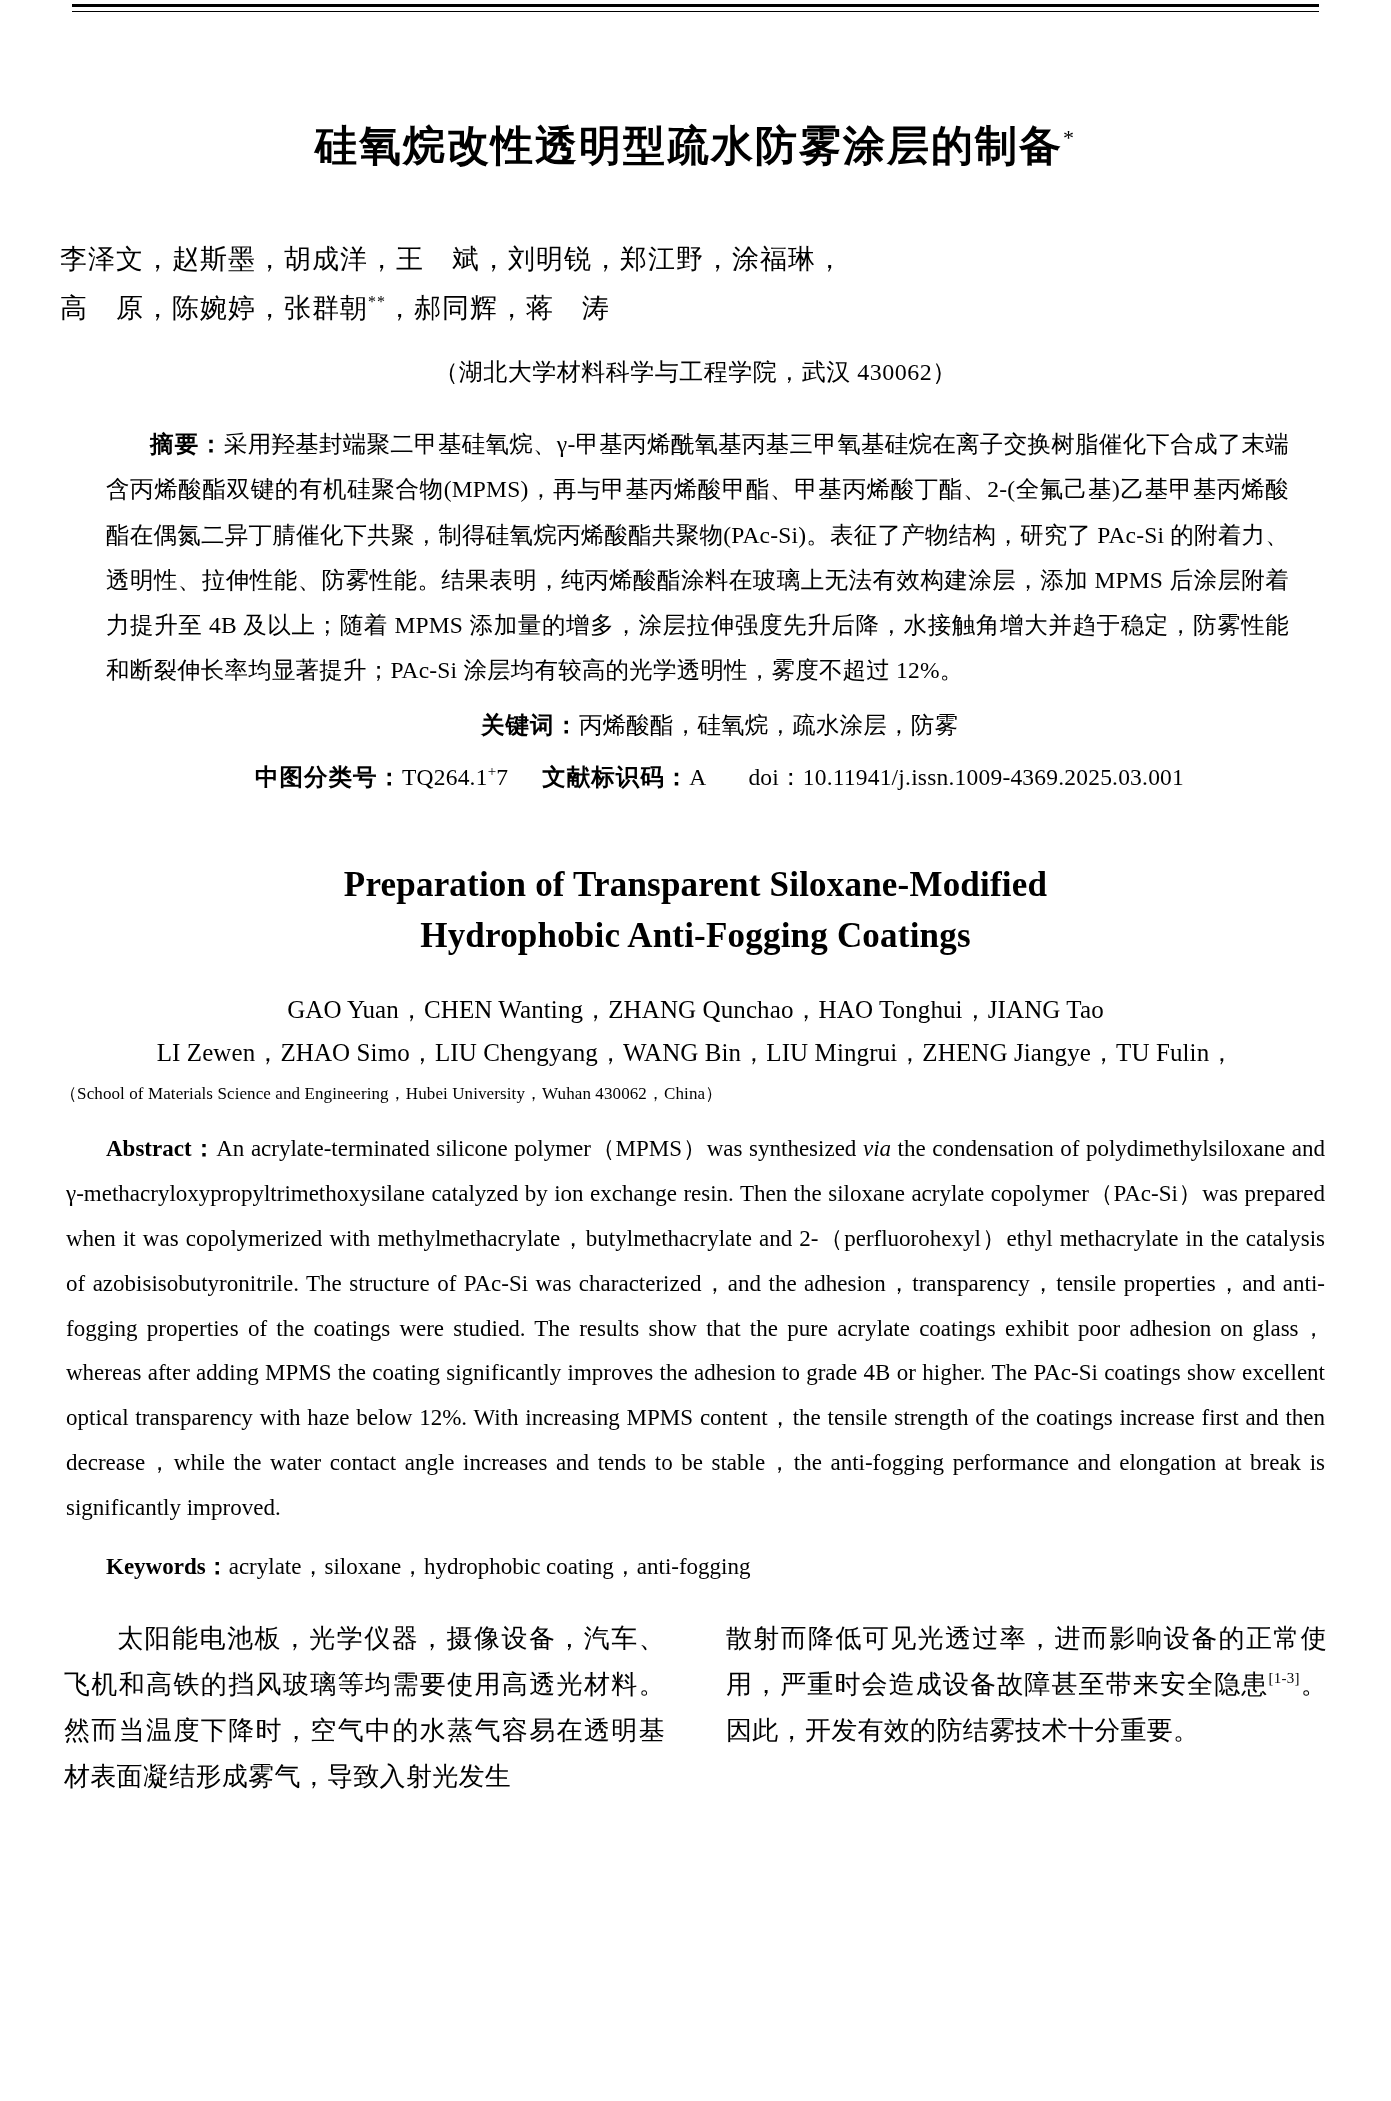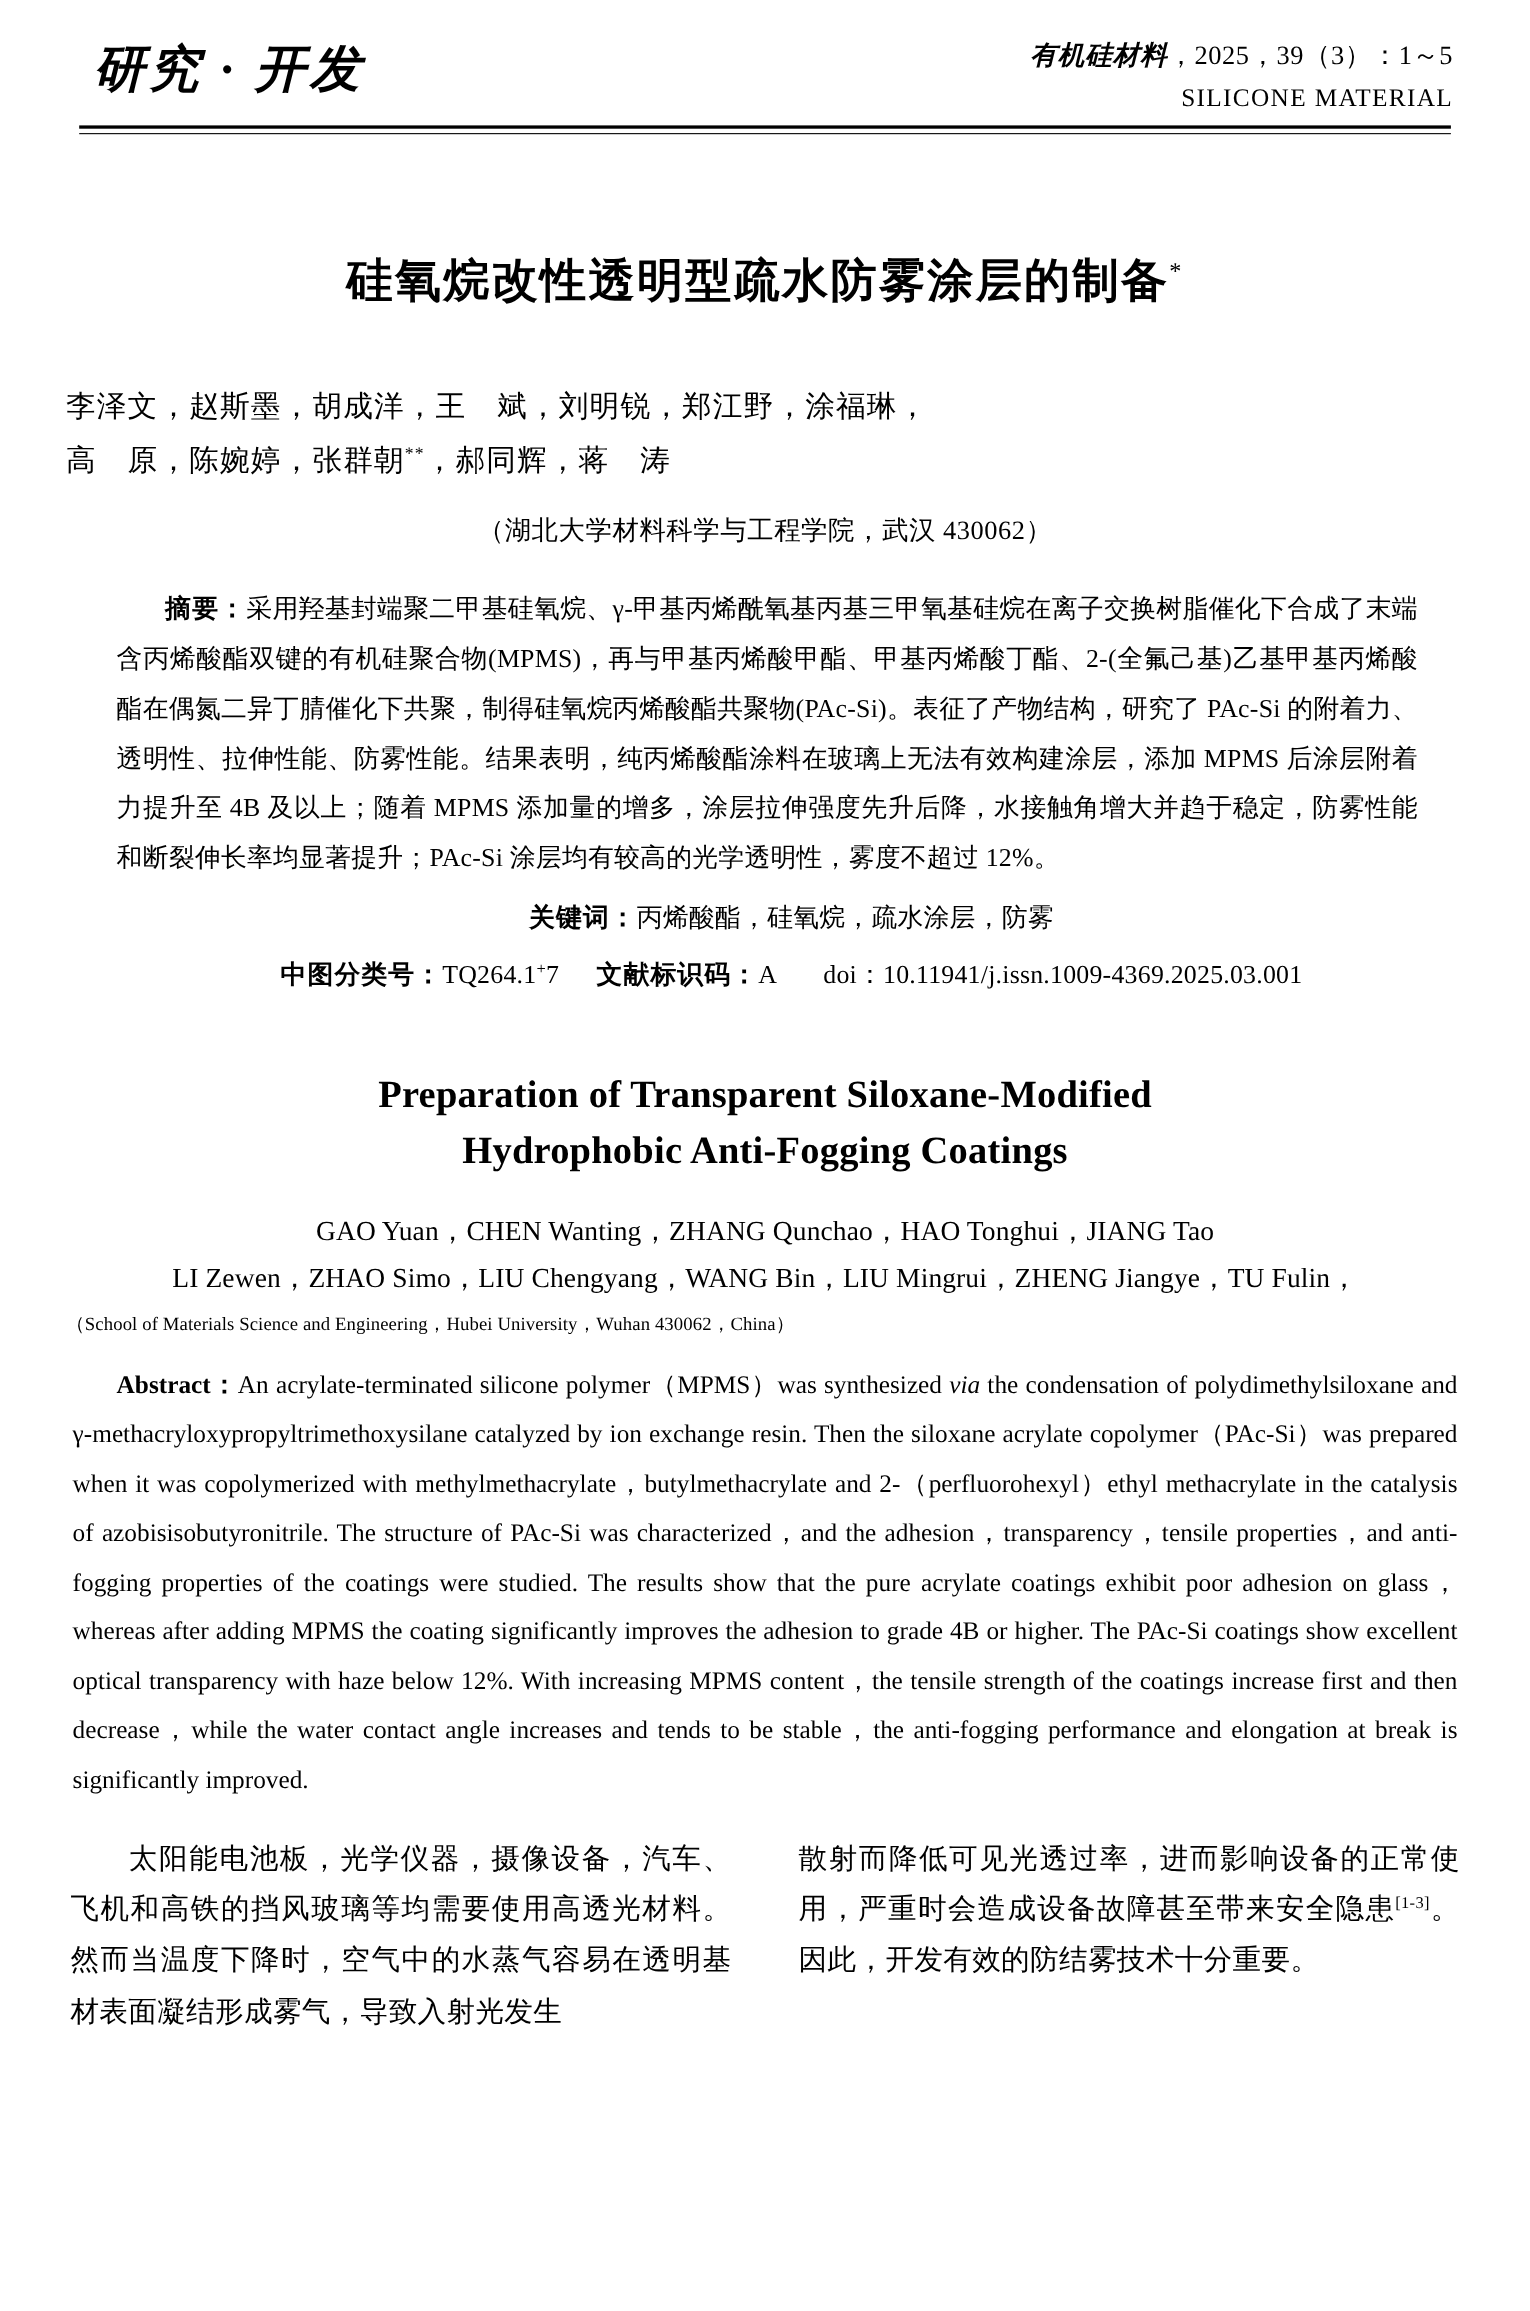--- a/index.html
+++ b/index.html
@@ -216,27 +216,20 @@
     padding-left: 44px;
     letter-spacing: 0.2px;
   }
   .footnotes div { white-space: nowrap; }
 </style>
 </head>
 <body>
 
 <div class="page">
 
-  <div class="masthead">
-    <div class="masthead-left">研究 · 开发</div>
-    <div class="masthead-right">
-      <div class="journal-ref"><span class="cn-name">有机硅材料</span><span>，2025，39（3）：1～5</span></div>
-      <div class="journal-en">SILICONE MATERIAL</div>
-    </div>
-  </div>
   <div class="rule-double"></div>
 
   <div class="cn-title"><span>硅氧烷改性透明型疏水防雾涂层的制备</span><sup>*</sup></div>
 
   <div class="cn-authors">
     <div>李泽文，赵斯墨，胡成洋，王　斌，刘明锐，郑江野，涂福琳，</div>
     <div><span>高　原，陈婉婷，张群朝</span><sup>**</sup><span>，郝同辉，蒋　涛</span></div>
   </div>
 
   <div class="cn-affil">（湖北大学材料科学与工程学院，武汉 430062）</div>
@@ -253,20 +246,21 @@
   </div>
 
   <div class="en-authors">
     <div>GAO Yuan，CHEN Wanting，ZHANG Qunchao，HAO Tonghui，JIANG Tao</div>
     <div>LI Zewen，ZHAO Simo，LIU Chengyang，WANG Bin，LIU Mingrui，ZHENG Jiangye，TU Fulin，</div>
   </div>
   <div class="en-affil">（School of Materials Science and Engineering，Hubei University，Wuhan 430062，China）</div>
 
   <div class="en-abstract"><span class="indent"></span><span class="lead">Abstract：</span><span>An acrylate-terminated silicone polymer（MPMS）was synthesized </span><i>via</i><span> the condensation of polydimethylsiloxane and γ-methacryloxypropyltrimethoxysilane catalyzed by ion exchange resin. Then the siloxane acrylate copolymer（PAc-Si）was prepared when it was copolymerized with methylmethacrylate，butylmethacrylate and 2-（perfluorohexyl）ethyl methacrylate in the catalysis of azobisisobutyronitrile. The structure of PAc-Si was characterized，and the adhesion，transparency，tensile properties，and anti-fogging properties of the coatings were studied. The results show that the pure acrylate coatings exhibit poor adhesion on glass，whereas after adding MPMS the coating significantly improves the adhesion to grade 4B or higher. The PAc-Si coatings show excellent optical transparency with haze below 12%. With increasing MPMS content，the tensile strength of the coatings increase first and then decrease，while the water contact angle increases and tends to be stable，the anti-fogging performance and elongation at break is significantly improved.</span></div>
 
+  <div class="en-kw"><span class="indent"></span><span class="lead">Keywords：</span><span>acrylate，siloxane，hydrophobic coating，anti-fogging</span></div>
 
   <div class="body-cols">
     <div class="body-col"><span class="indent"></span><span>太阳能电池板，光学仪器，摄像设备，汽车、飞机和高铁的挡风玻璃等均需要使用高透光材料。然而当温度下降时，空气中的水蒸气容易在透明基材表面凝结形成雾气，导致入射光发生</span></div>
     <div class="body-col"><span>散射而降低可见光透过率，进而影响设备的正常使用，严重时会造成设备故障甚至带来安全隐患</span><sup>[1-3]</sup><span>。因此，开发有效的防结雾技术十分重要。</span></div>
   </div>
 
 
 </div>
 
 </body></html>

